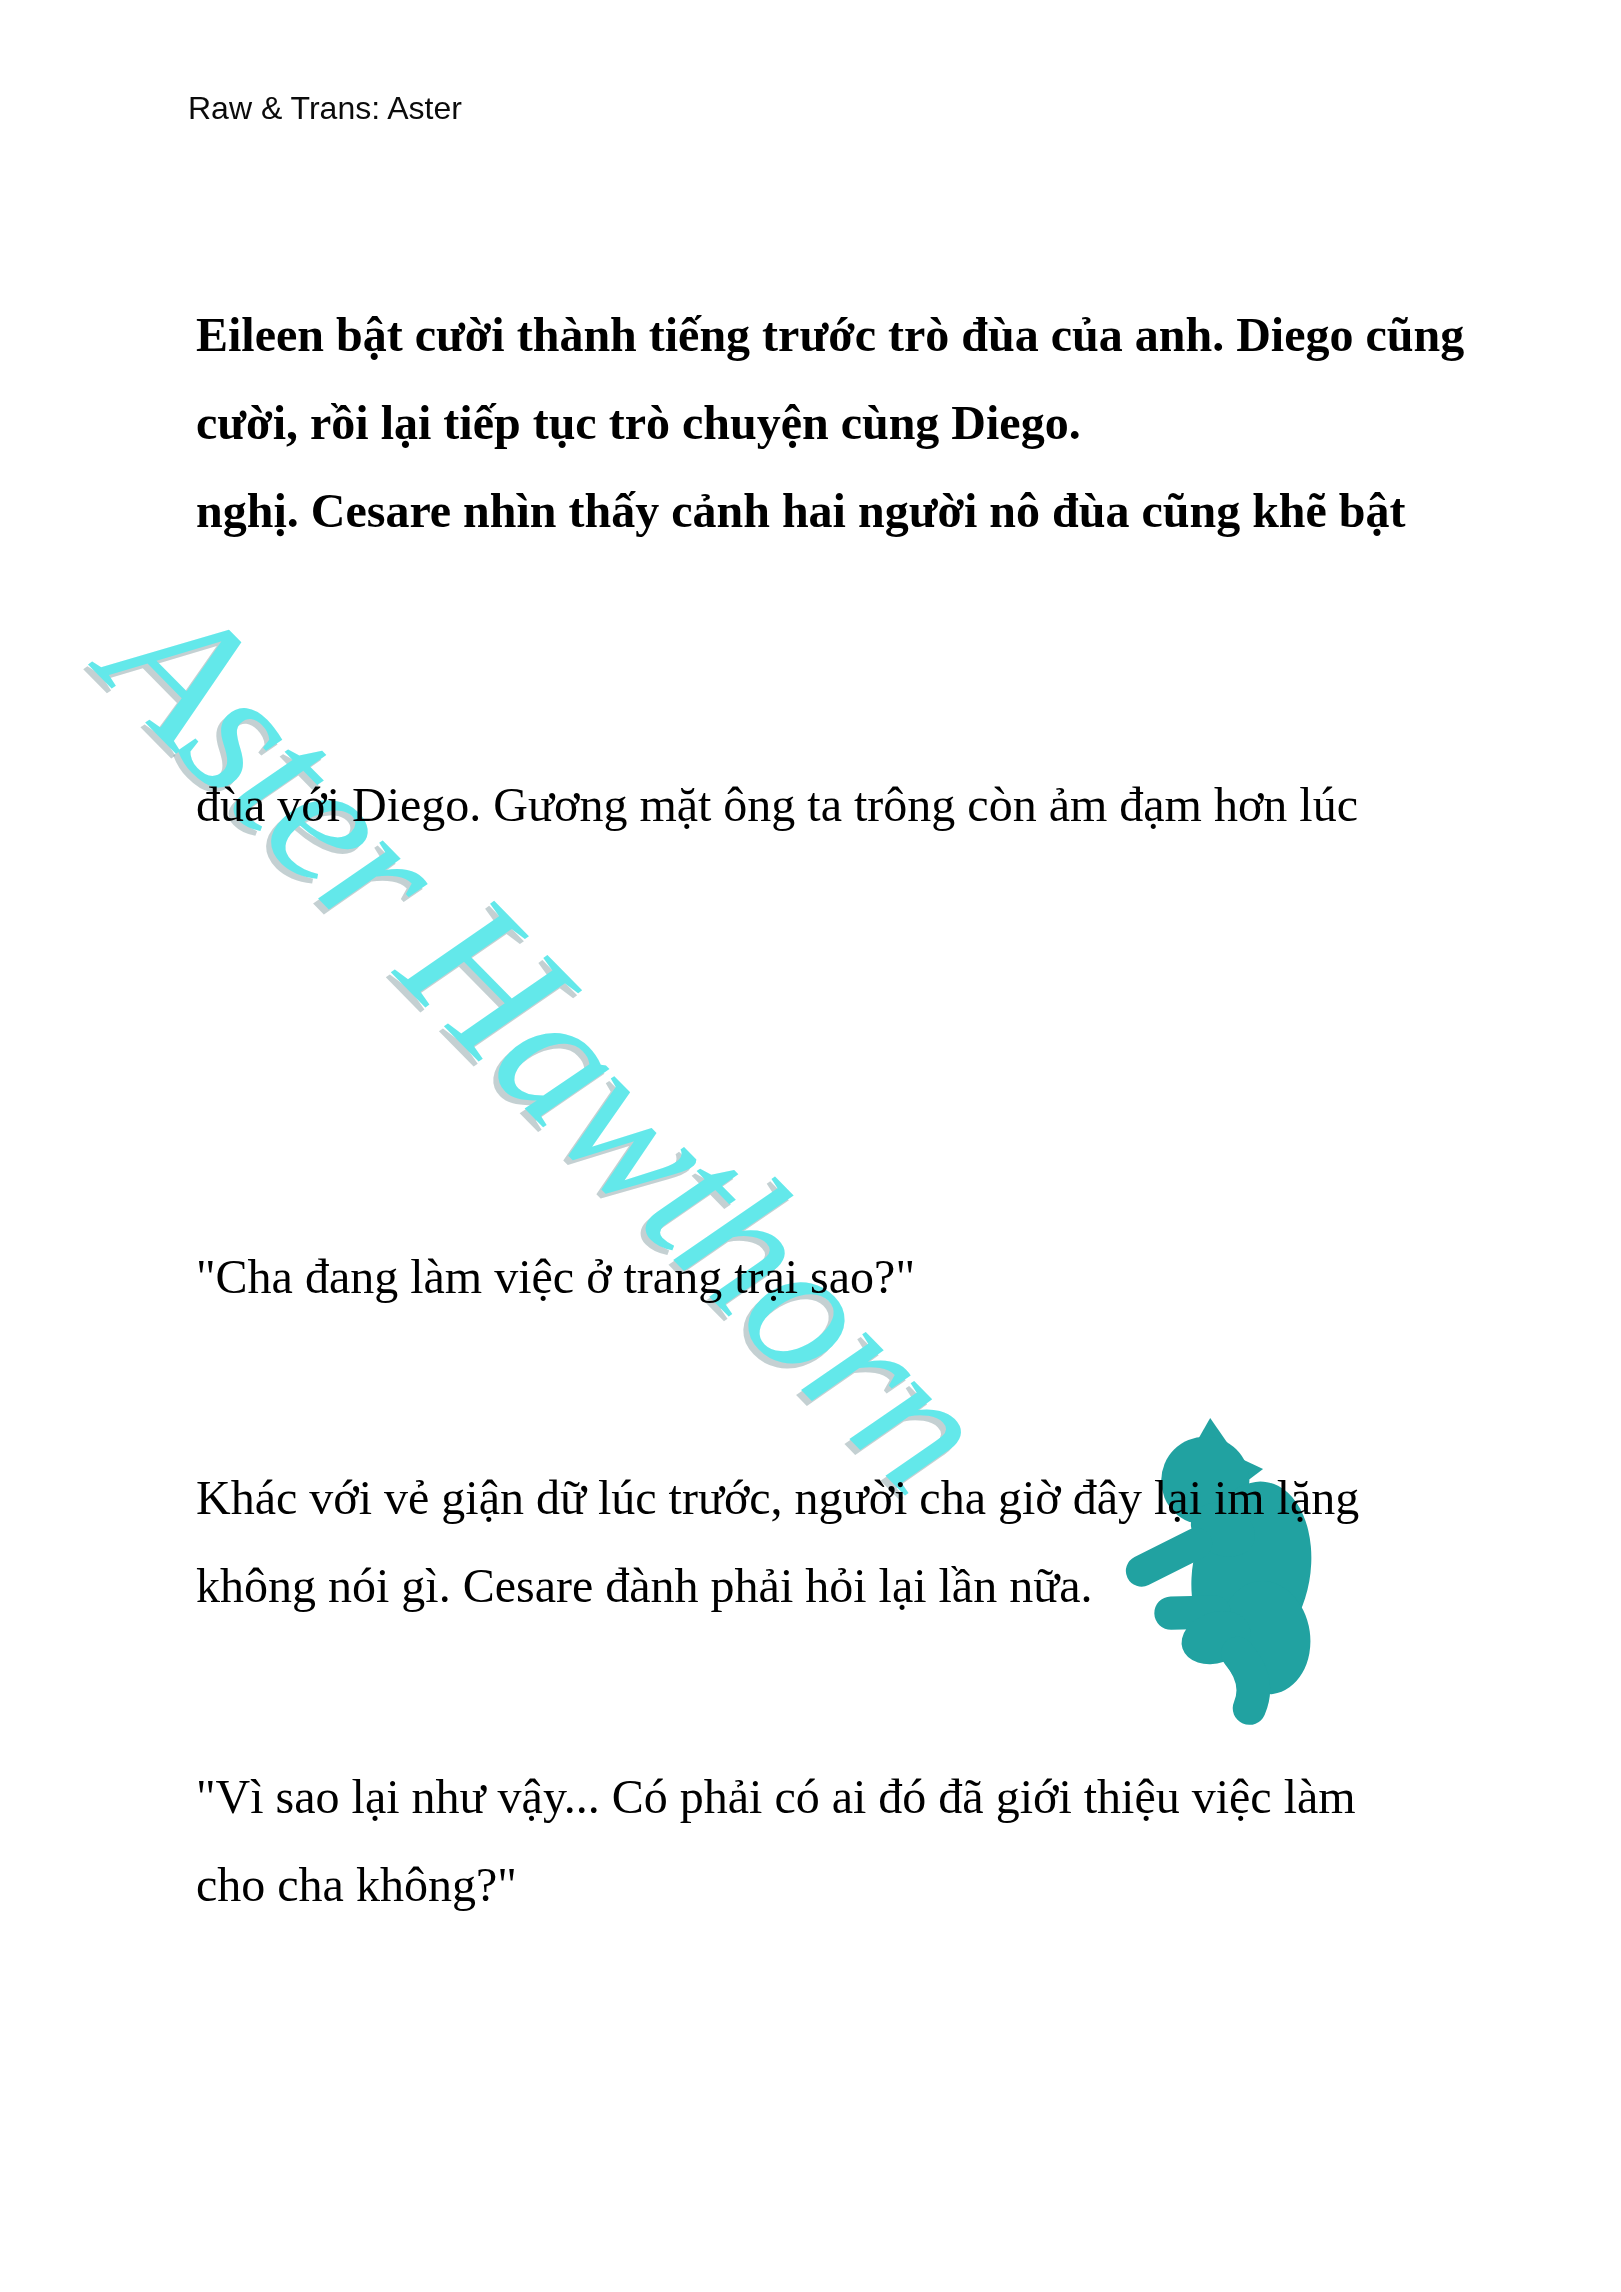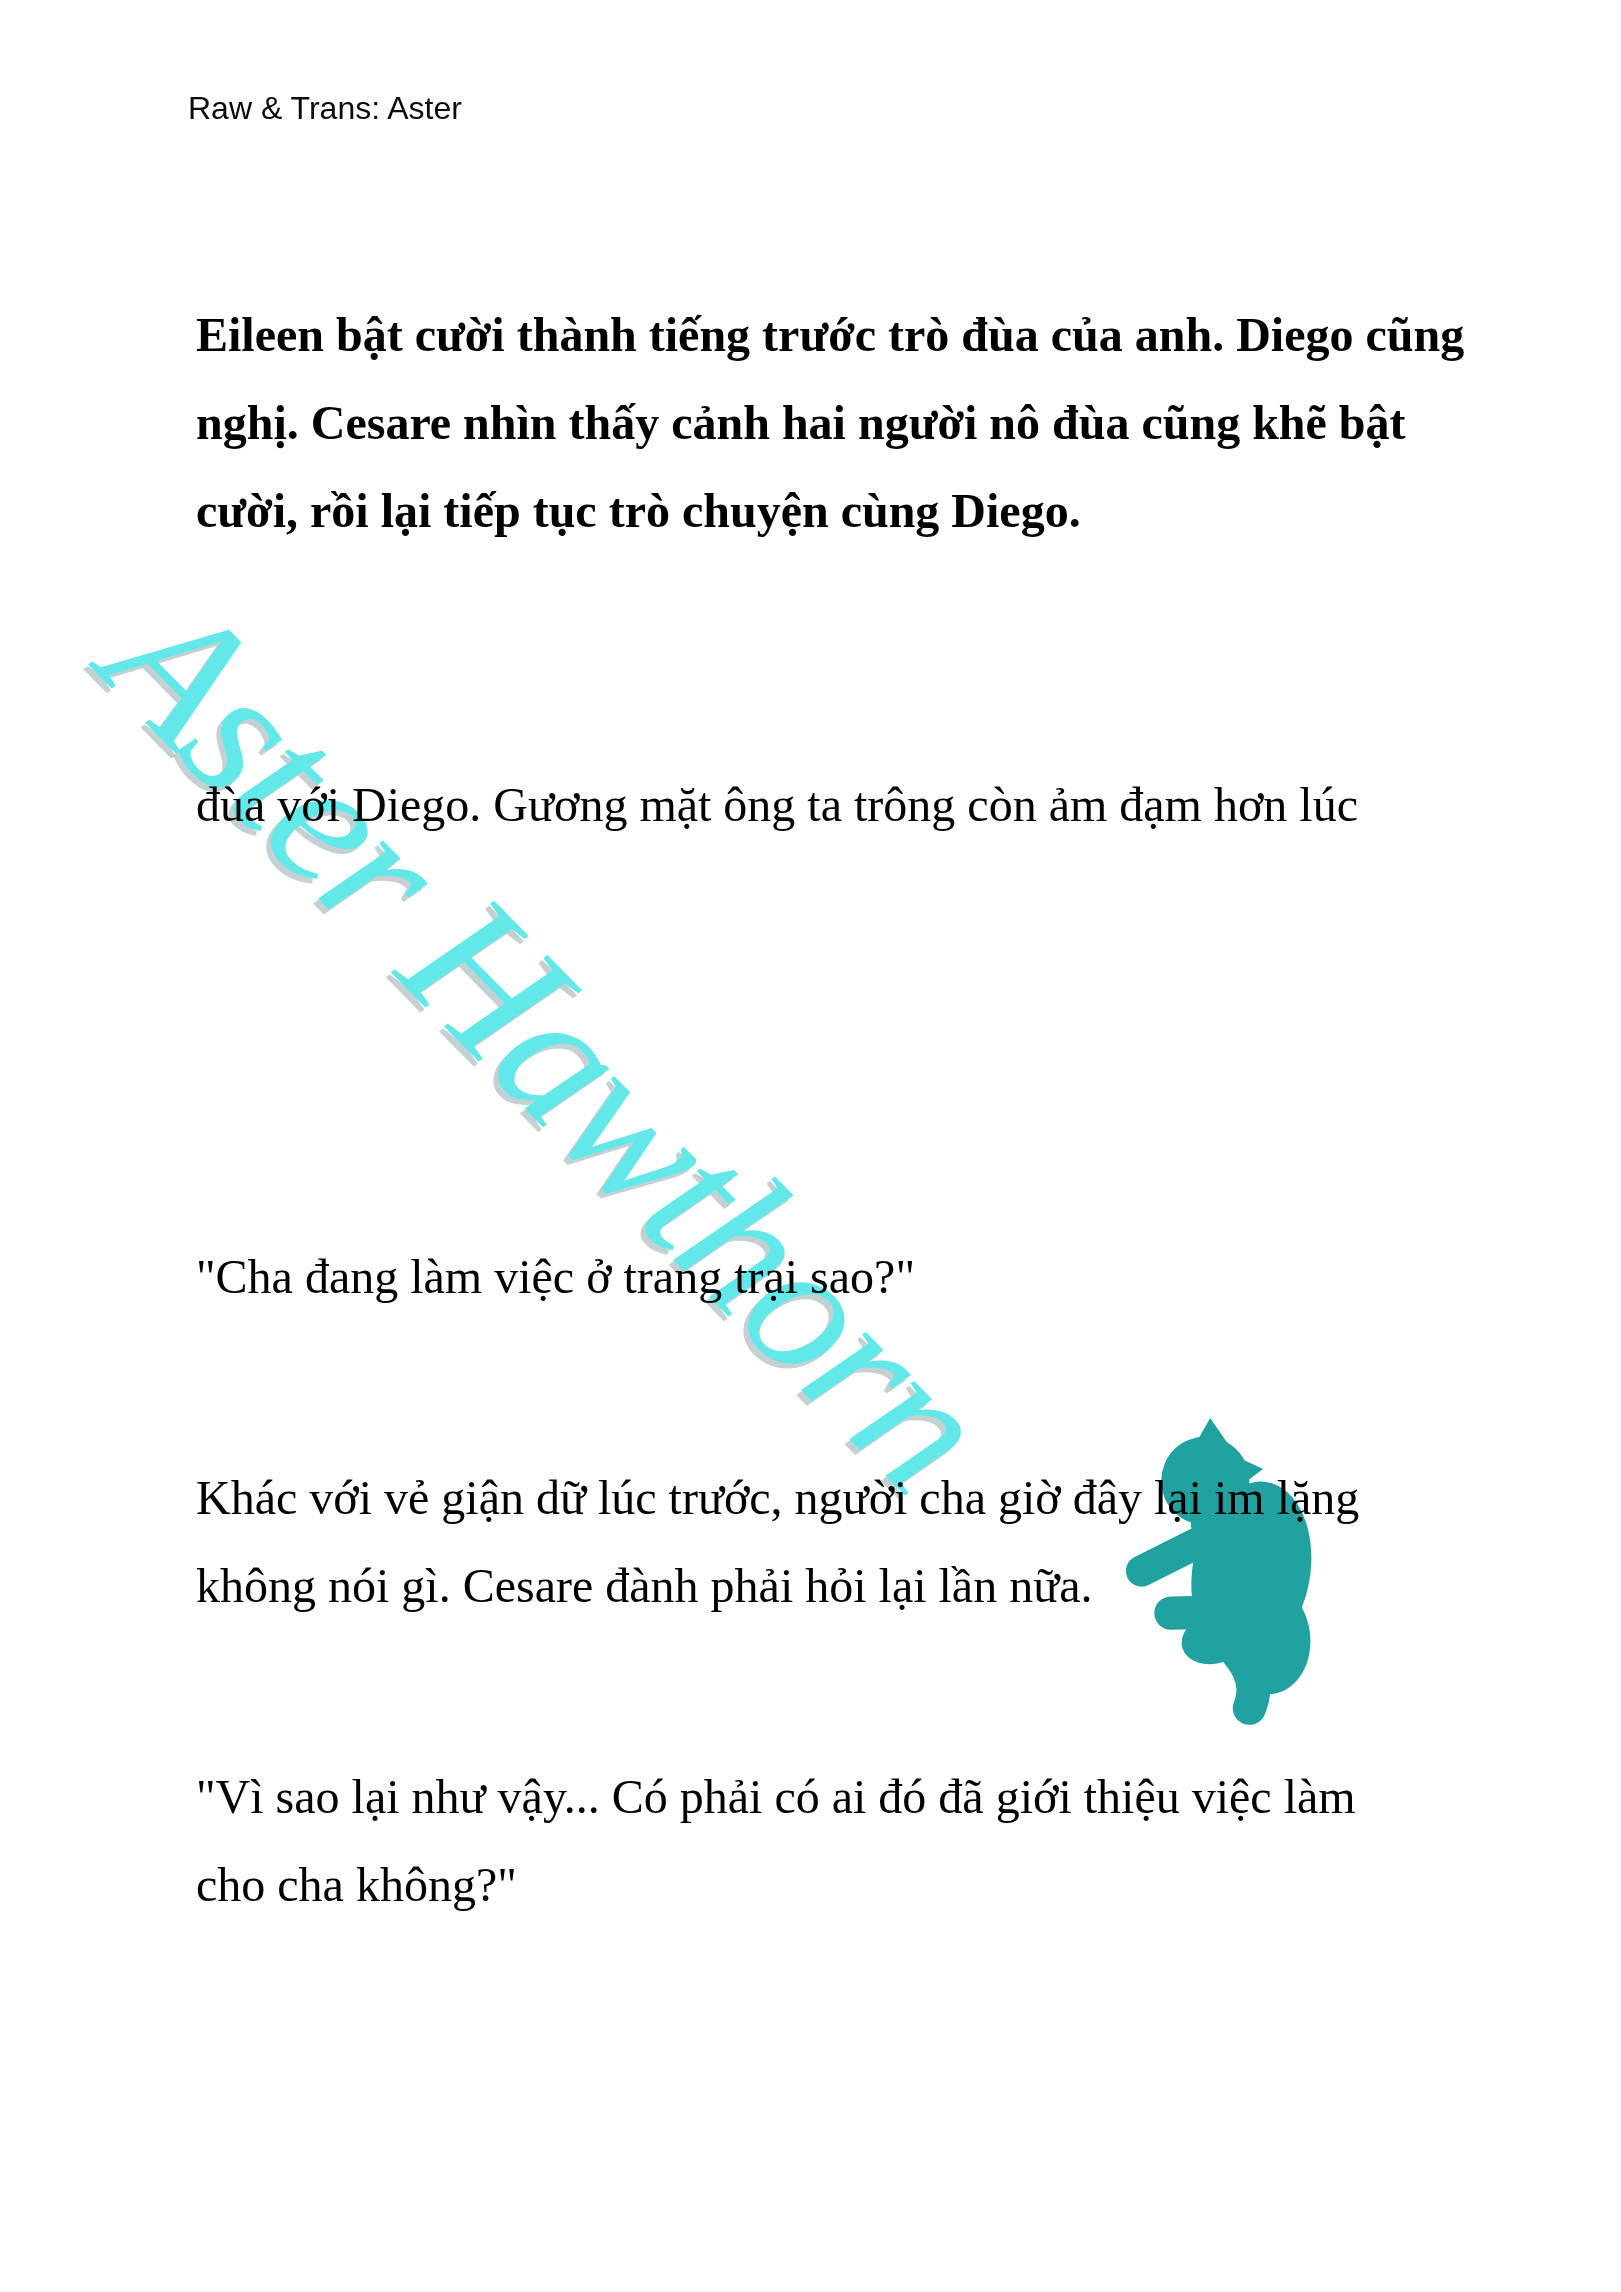--- a/index.html
+++ b/index.html
@@ -57,22 +57,22 @@
     <path d="M96,202 L52,203" stroke-width="34" stroke-linecap="round" fill="none" class="stroke" stroke="#21a2a1"></path>
 
     <ellipse cx="98" cy="228" rx="36" ry="26" transform="rotate(-18 98 228)" fill="#21a2a1"></ellipse>
 
     <path d="M120,244 Q144,272 132,300" stroke-width="34" stroke-linecap="round" fill="none" class="stroke" stroke="#21a2a1"></path>
   </g>
 </svg>
 
 <div class="para" id="p1">
   <div class="line">Eileen bật cười thành tiếng trước trò đùa của anh. Diego cũng</div>
+  <div class="line">cười, rồi lại tiếp tục trò chuyện cùng Diego.</div>
   <div class="line">nghị. Cesare nhìn thấy cảnh hai người nô đùa cũng khẽ bật</div>
-  <div class="line">cười, rồi lại tiếp tục trò chuyện cùng Diego.</div>
 </div>
 
 <div class="para" id="p2">
   <div class="line">đùa với Diego. Gương mặt ông ta trông còn ảm đạm hơn lúc</div>
 </div>
 
 <div class="para" id="p3">
   <div class="line">"Cha đang làm việc ở trang trại sao?"</div>
 </div>
 

